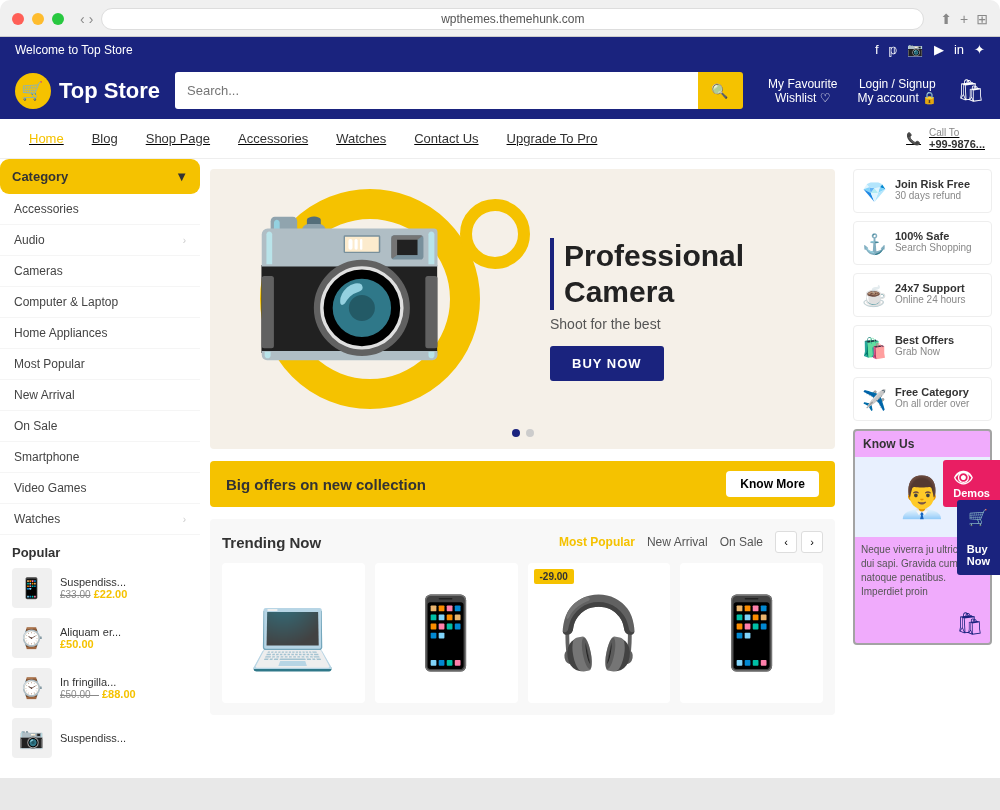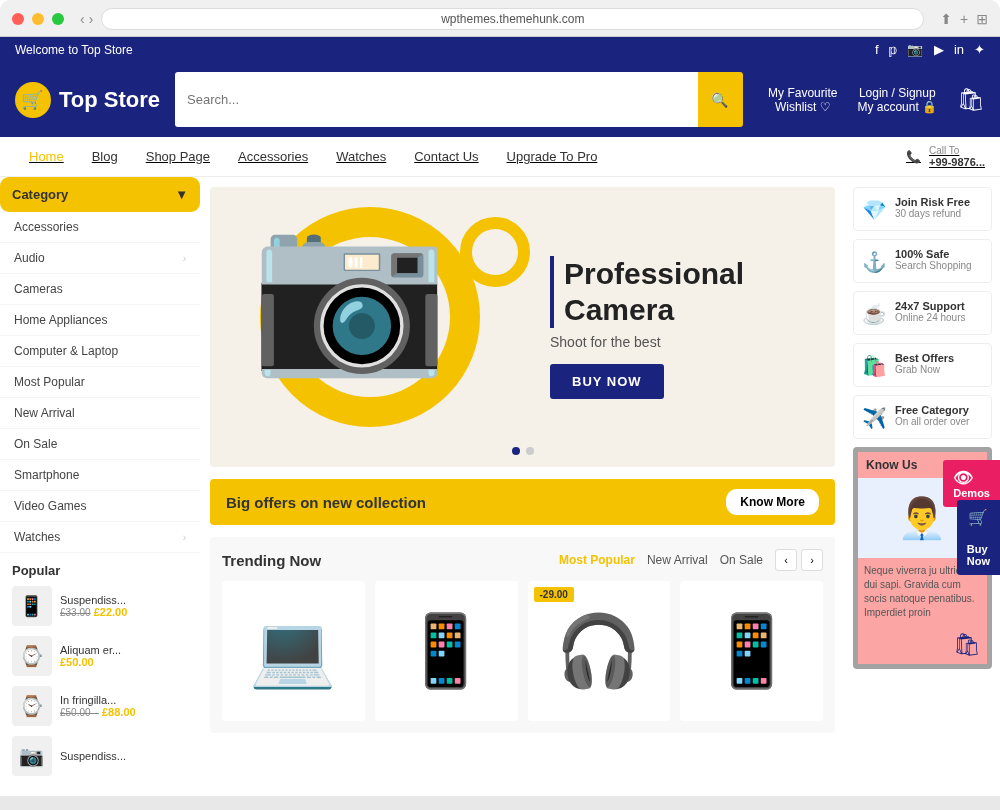--- a/index.html
+++ b/index.html
@@ -39,21 +39,21 @@
     .top-bar-social { display: flex; gap: 10px; font-size: 13px; }
 
     
     .header {
       background: #1a237e; padding: 10px 15px;
       display: flex; align-items: center; gap: 15px;
     }
     .logo { display: flex; align-items: center; gap: 8px; color: white; font-size: 22px; font-weight: bold; min-width: 140px; }
     .logo-icon { background: #f5c200; border-radius: 50%; width: 36px; height: 36px; display: flex; align-items: center; justify-content: center; font-size: 18px; }
     .search-bar { flex: 1; display: flex; }
-    .search-bar input { flex: 1; padding: 20px 12px; border: none; border-radius: 3px 0 0 3px; font-size: 13px; outline: none; }
+    .search-bar input { flex: 1; padding: 11px 12px; border: none; border-radius: 3px 0 0 3px; font-size: 13px; outline: none; }
     .search-btn { background: #f5c200; border: none; padding: 8px 14px; border-radius: 0 3px 3px 0; cursor: pointer; font-size: 14px; }
     .header-right { display: flex; gap: 20px; align-items: center; margin-left: 10px; }
     .header-link { color: white; font-size: 12px; text-align: center; cursor: pointer; }
     .cart-icon { color: white; font-size: 22px; cursor: pointer; }
 
     
     .nav { background: white; padding: 0 15px; display: flex; align-items: center; border-bottom: 1px solid #eee; justify-content: space-between; text-decoration: underline; }
     .nav-links { display: flex; gap: 0; }
     .nav-link { padding: 12px 14px; font-size: 13px; cursor: pointer; color: #333; text-decoration: none; }
     .nav-link.active { color: #f5c200; }
@@ -97,21 +97,21 @@
     .hero-subtitle { font-size: 14px; color: #555; margin-bottom: 14px; }
     .hero-btn { background: #1a237e; color: white; border: none; padding: 10px 22px; font-size: 13px; font-weight: bold; border-radius: 3px; cursor: pointer; letter-spacing: 1px; }
     .slider-dots { position: absolute; bottom: 12px; left: 50%; transform: translateX(-50%); display: flex; gap: 6px; }
     .dot { width: 8px; height: 8px; border-radius: 50%; background: #1a237e; }
     .dot.active { background: #1a237e; }
     .dot.inactive { background: #ccc; }
 
     
     .banner { background: #f5c200; border-radius: 4px; padding: 10px 16px; display: flex; justify-content: space-between; align-items: center; margin-bottom: 12px; }
     .banner-text { font-size: 15px; font-weight: bold; color: #333; }
-    .banner-btn { background: white; border: none; padding: 6px 14px; font-size: 12px; border-radius: 11px; cursor: pointer; font-weight: bold; }
+    .banner-btn { background: white; border: none; padding: 6px 14px; font-size: 12px; border-radius: 4px; cursor: pointer; font-weight: bold; }
 
     
     .trending-section { background: #f8f8f8; border-radius: 4px; padding: 12px; }
     .trending-header { display: flex; align-items: center; justify-content: space-between; margin-bottom: 10px; }
     .trending-title { font-size: 15px; font-weight: bold; color: #333; }
     .trending-tabs { display: flex; gap: 12px; align-items: center; }
     .trend-tab { font-size: 12px; color: #555; cursor: pointer; }
     .trend-tab.active { color: #f5c200; font-weight: bold; }
     .trend-nav { display: flex; gap: 4px; }
     .trend-nav-btn { width: 22px; height: 22px; border: 1px solid #ddd; background: white; border-radius: 3px; cursor: pointer; font-size: 11px; display: flex; align-items: center; justify-content: center; }
@@ -121,21 +121,21 @@
     .product-img { font-size: 70px; text-align: center; }
 
     
     .right-sidebar { width: 155px; min-width: 155px; padding: 10px 8px; position: relative; }
     .side-widget { background: white; border: 1px solid #eee; border-radius: 4px; padding: 8px; margin-bottom: 8px; }
     .side-widget-row { display: flex; align-items: flex-start; gap: 8px; }
     .side-icon { font-size: 20px; color: #f5c200; flex-shrink: 0; margin-top: 2px; }
     .side-text { font-size: 11px; }
     .side-text .title { font-weight: bold; color: #333; font-size: 11px; }
     .side-text .subtitle { color: #888; font-size: 10px; }
-    .know-us { background: #fca5a5; border: 5px solid #a3a3a3; border-radius: 4px; overflow: hidden; }
+    .know-us { background: #f0abfc; border: 2px solid #a3a3a3; border-radius: 4px; overflow: hidden; }
     .know-us-title { font-size: 12px; font-weight: bold; padding: 6px 8px; color: #333; }
     .know-us-img { width: 100%; height: 80px; background: #e8f0fe; display: flex; align-items: center; justify-content: center; font-size: 40px; }
     .know-us-text { font-size: 10px; color: #555; padding: 6px; line-height: 1.4; }
 
     
     .float-demos { position: absolute; right: 0; top: 180px; background: #e91e63; color: white; padding: 8px 10px; font-size: 11px; font-weight: bold; border-radius: 3px 0 0 3px; cursor: pointer; z-index: 10; }
     .float-buy { position: absolute; right: 0; top: 220px; background: #1a237e; color: white; padding: 8px 10px; font-size: 11px; font-weight: bold; border-radius: 3px 0 0 3px; cursor: pointer; z-index: 10; display: flex; flex-direction: column; align-items: center; gap: 2px; }
 
     .wrapper { max-width: 1000px; margin: 0 auto; background: white; }
   </style>
@@ -233,24 +233,24 @@
               <span>Accessories</span>
             </div>
             <div class="cat-item">
               <span>Audio</span>
               <span class="cat-arrow">›</span>
             </div>
             <div class="cat-item">
               <span>Cameras</span>
             </div>
             <div class="cat-item">
+              <span>Computer &amp; Laptop</span>
+            </div>
+            <div class="cat-item">
               <span>Home Appliances</span>
-            </div>
-            <div class="cat-item">
-              <span>Computer &amp; Laptop</span>
             </div>
             <div class="cat-item">
               <span>Most Popular</span>
             </div>
             <div class="cat-item">
               <span>New Arrival</span>
             </div>
             <div class="cat-item">
               <span>On Sale</span>
             </div>

